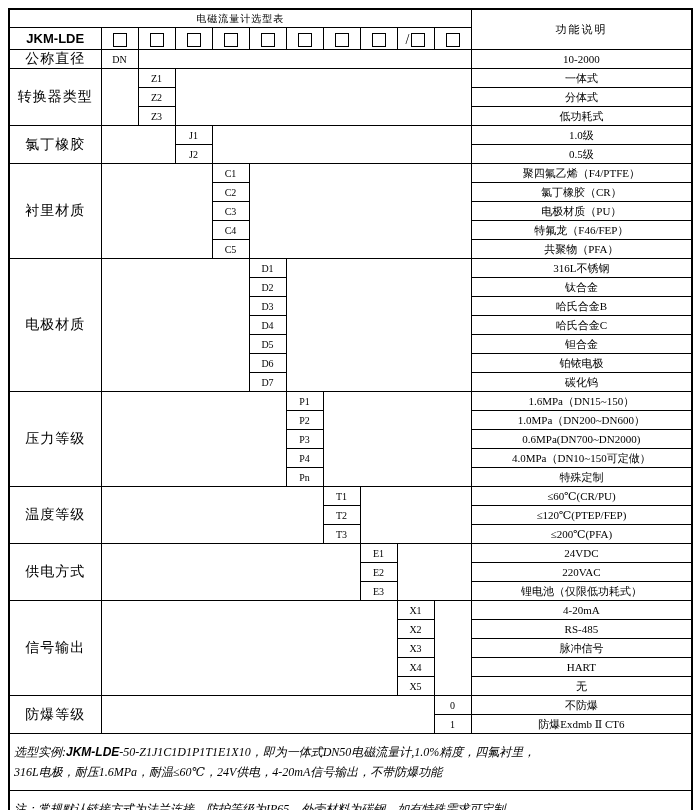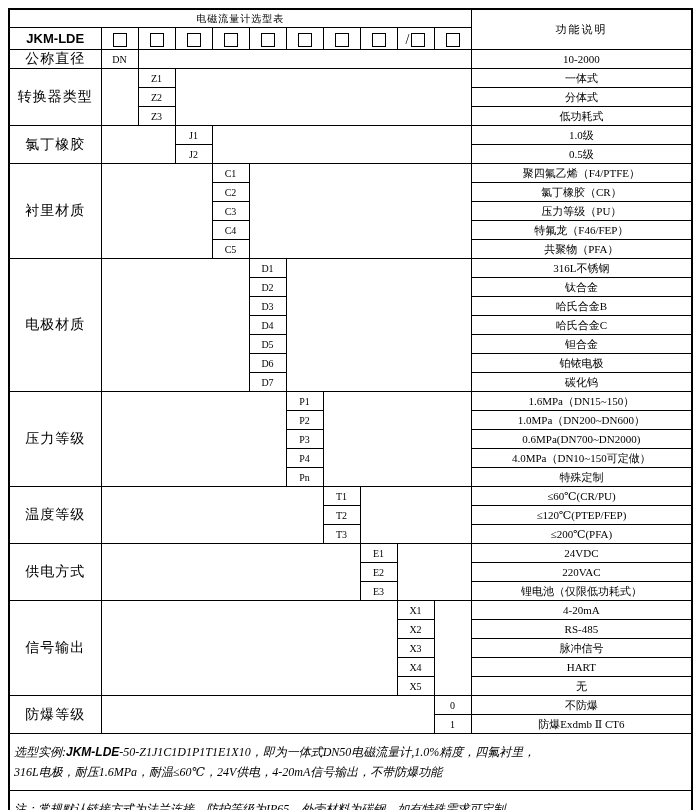--- a/index.html
+++ b/index.html
@@ -100,21 +100,21 @@
           <td class="code">C1</td>
           <td class="blank" colspan="6" rowspan="5"></td>
           <td class="desc">聚四氟乙烯（F4/PTFE）</td>
         </tr>
         <tr>
           <td class="code">C2</td>
           <td class="desc">氯丁橡胶（CR）</td>
         </tr>
         <tr>
           <td class="code">C3</td>
-          <td class="desc">压力等级（PU）</td>
+          <td class="desc">电极材质（PU）</td>
         </tr>
         <tr>
           <td class="code">C4</td>
           <td class="desc">特氟龙（F46/FEP）</td>
         </tr>
         <tr>
           <td class="code">C5</td>
           <td class="desc">共聚物（PFA）</td>
         </tr>
         <tr>

